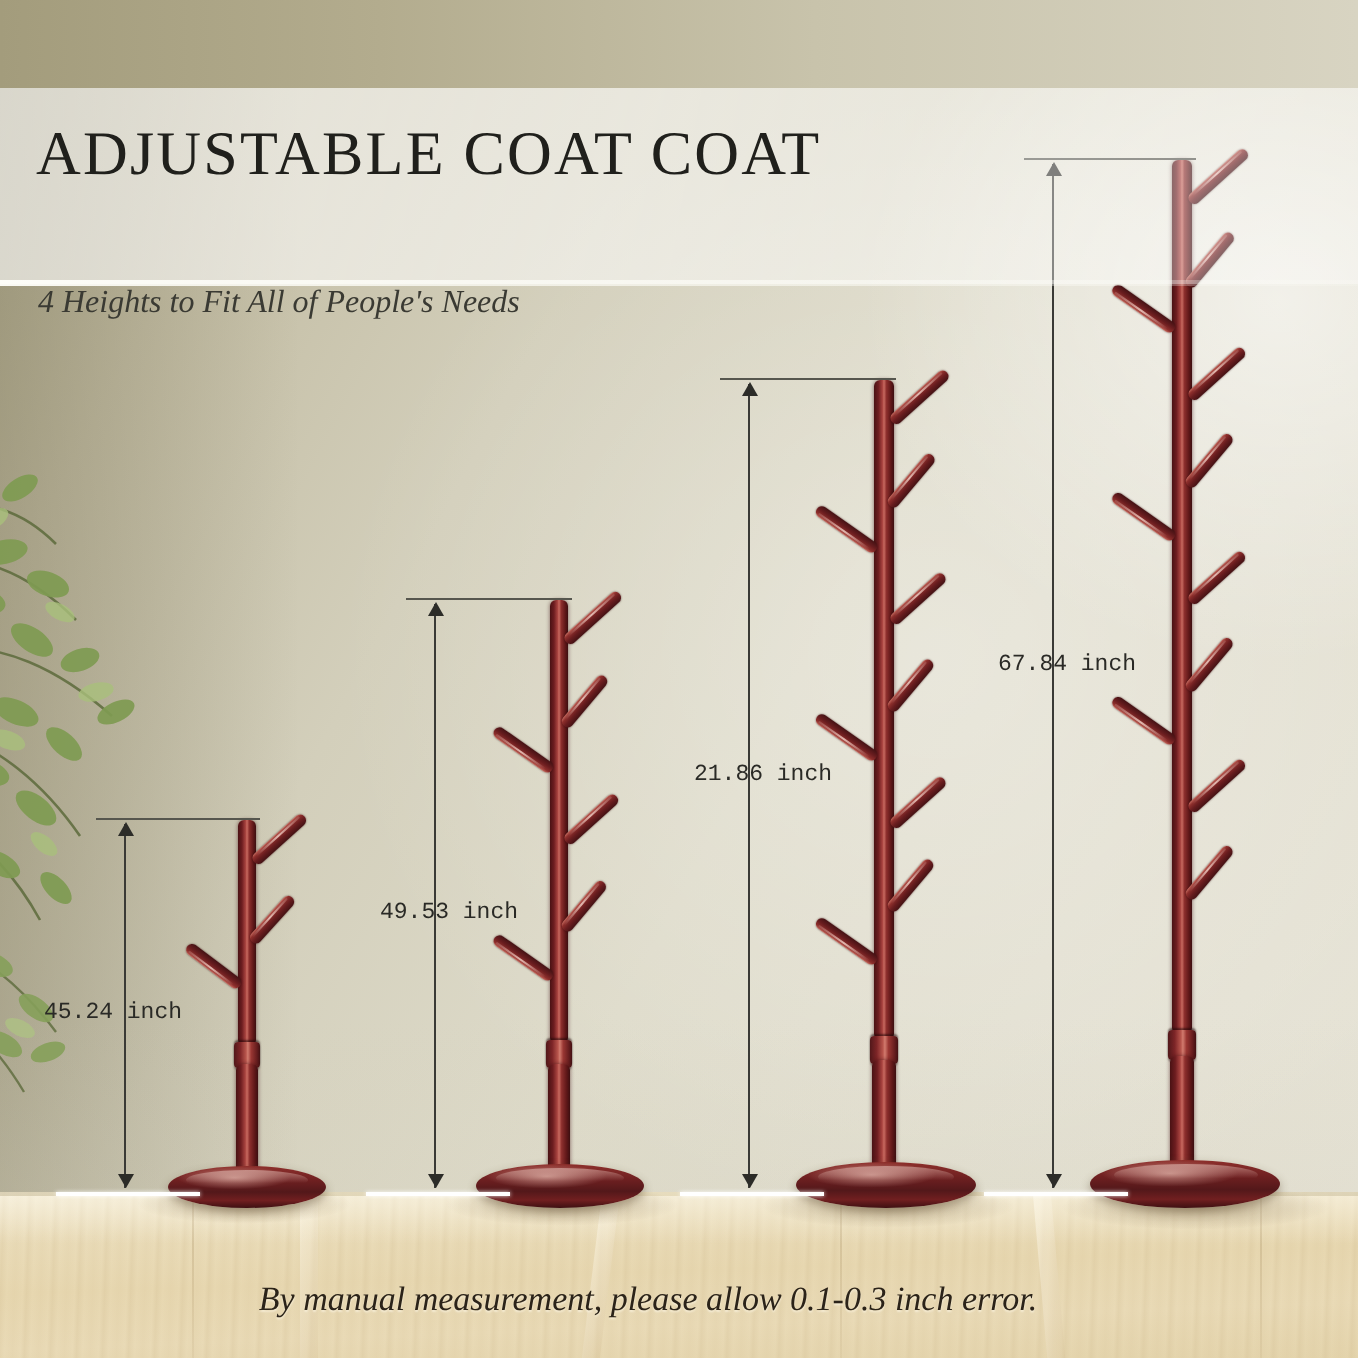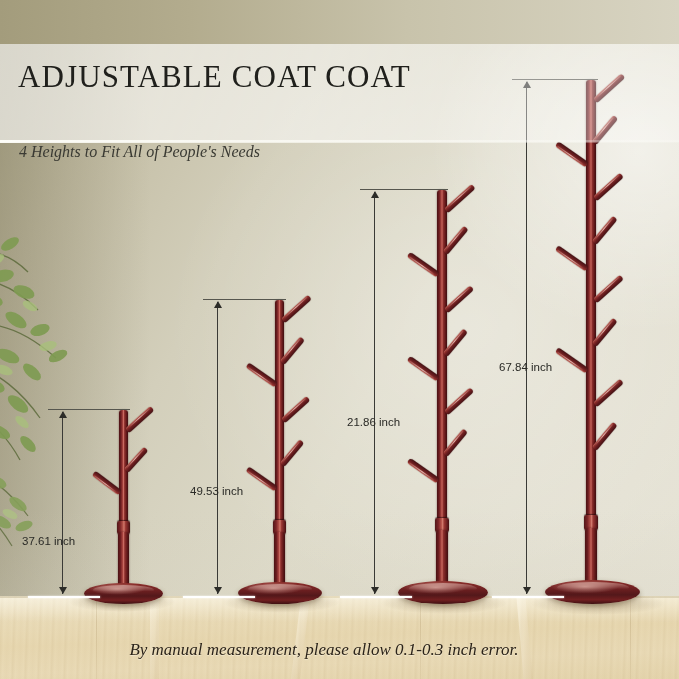--- a/index.html
+++ b/index.html
@@ -126,22 +126,21 @@
 
   
   .dim-v{position:absolute;width:1px;background:#3a3a36;}
   .dim-arrow{position:absolute;width:0;height:0;border-left:4px solid transparent;border-right:4px solid transparent;}
   .dim-arrow.up{border-bottom:7px solid #2c2c28;}
   .dim-arrow.down{border-top:7px solid #2c2c28;}
   .dim-tick-top{position:absolute;height:1px;background:#56564e;}
   .dim-tick-bot{position:absolute;height:2px;background:#ffffff;box-shadow:0 0 2px rgba(255,255,255,.9);}
   .dim-label{
     position:absolute;font-size:11.5px;color:#2a2a26;white-space:nowrap;
-    font-family:Liberation Sans, sans-serif;
-    margin-top:35px;
+    font-family:Liberation Mono, monospace;
   }
 
   
   .footer{
     position:absolute;left:0;top:640px;width:648px;
     text-align:center;
     font-family:"Liberation Serif",serif;
     font-style:italic;font-size:17px;color:#2b2319;
     text-shadow:0 1px 1px rgba(255,250,235,.6);
   }
@@ -241,21 +240,21 @@
       <div class="base-gloss" style="left:9px;top:2px;width:61px;height:10px;"></div>
     </div>
   </div>
 
   <div>
     <div class="dim-tick-top" style="left:48px;top:409px;width:82px;"></div>
     <div class="dim-v" style="left:62px;top:412px;height:182px;"></div>
     <div class="dim-arrow up" style="left:59px;top:411px;"></div>
     <div class="dim-arrow down" style="left:59px;top:587px;"></div>
     <div class="dim-tick-bot" style="left:28px;top:596px;width:72px;"></div>
-    <div class="dim-label" style="left:22px;top:500px;">37.61 inch</div>
+    <div class="dim-label" style="left:22px;top:500px;">45.24 inch</div>
   </div>
 
   <div class="rack">
     <div class="shadow" style="left:222px;top:592px;width:118px;height:21px;"></div>
     <div class="pole" style="left:275px;top:300px;width:9px;height:222px;"></div>
     <div class="joint" style="left:273px;top:520px;width:13px;height:14px;"></div>
     <div class="pole" style="left:274px;top:532px;width:11px;height:62px;"></div>
     <div class="hook" style="left:283px;top:318px;width:36px;transform:rotate(-42deg);"></div>
     <div class="hook" style="left:282px;top:360px;width:32px;transform:rotate(-50deg);"></div>
     <div class="hook" style="left:276px;top:382px;width:35px;transform:rotate(215deg);"></div>

